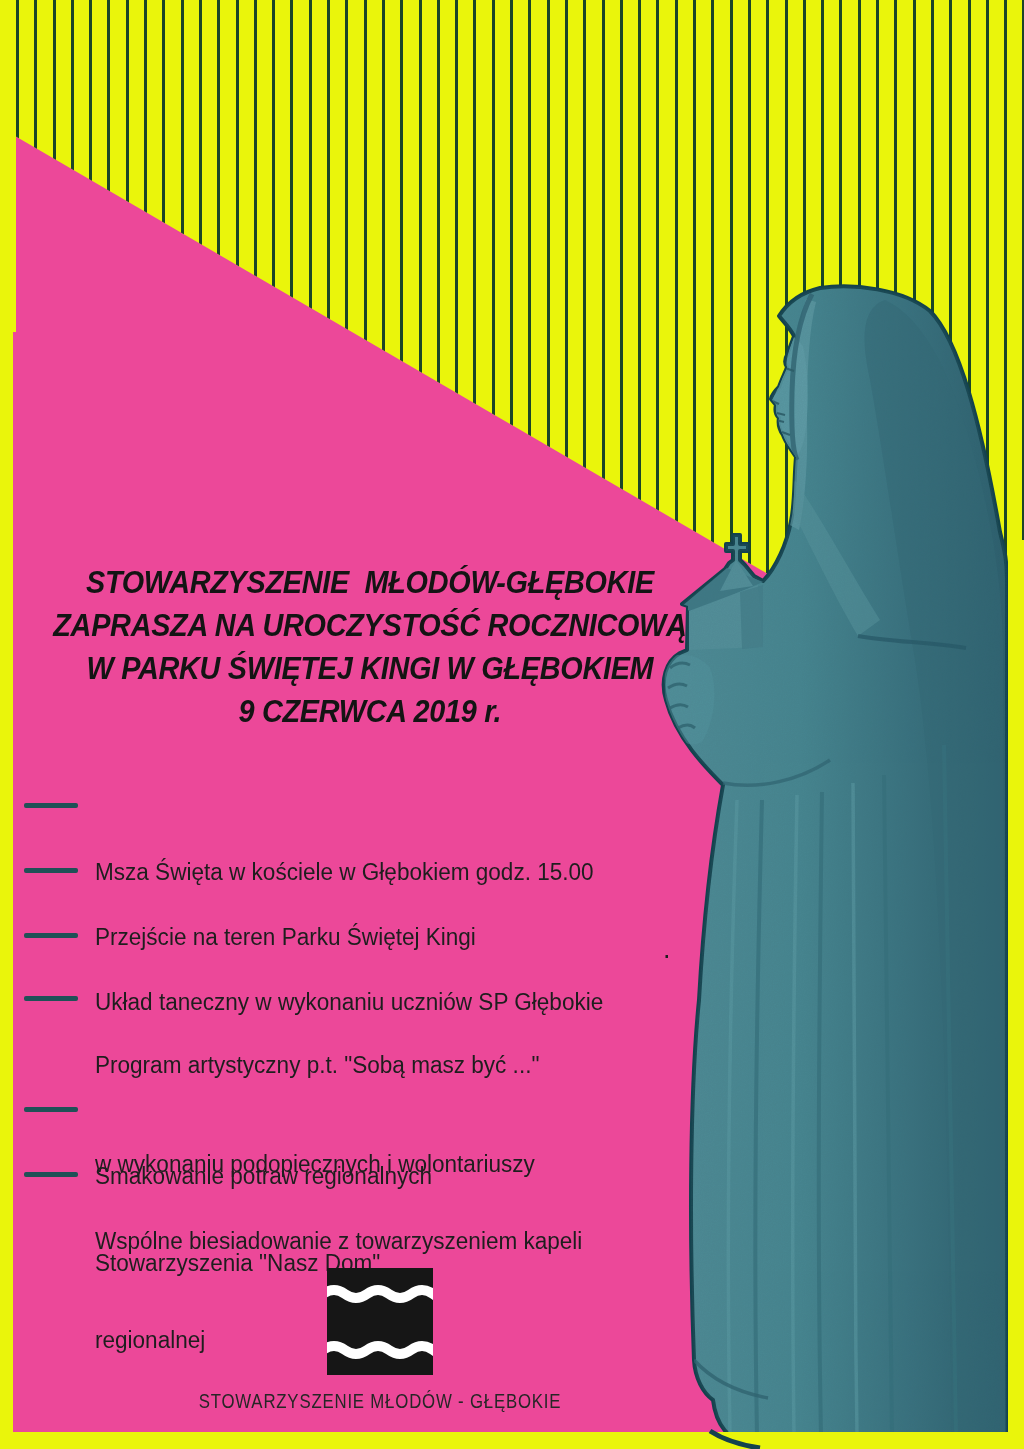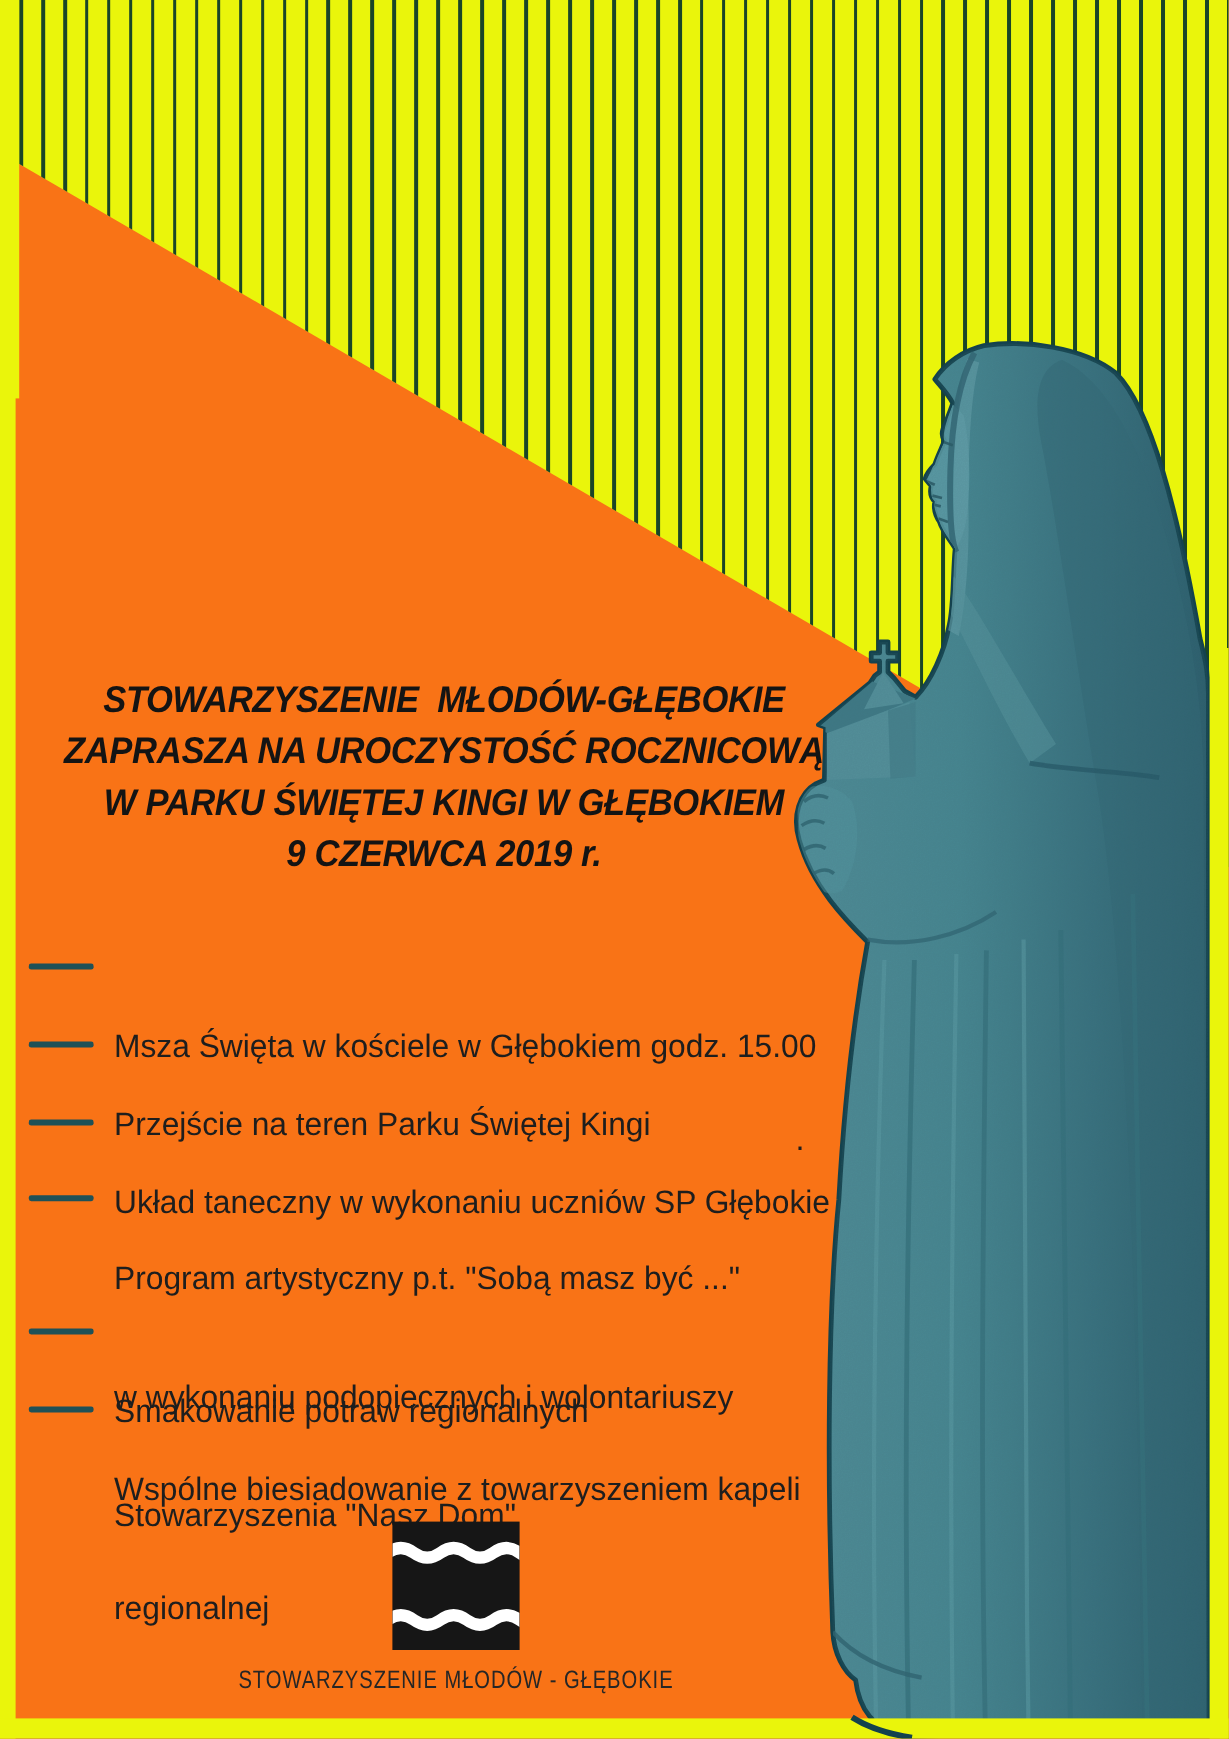--- a/index.html
+++ b/index.html
@@ -1,17 +1,17 @@
 <!DOCTYPE html>
 <html><head>
 <meta charset="utf-8">
 <style>
   html,body{margin:0;padding:0;background:#888;}
   .poster{
-    position:relative;width:1024px;height:1449px;background:#f97316;
+    position:relative;width:1024px;height:1449px;background:#ec4899;
     overflow:hidden;font-family:"Liberation Sans",sans-serif;margin:0 auto;
   }
   
   .stripes{
     position:absolute;inset:0;
     background-color:#EAF50B;
     background-image:repeating-linear-gradient(90deg,#1A4527 0 3px,transparent 3px 18.3px);
     background-position:16px 0;
     clip-path:polygon(0 0,1024px 0,1024px 723px,15px 136px,0 128px);
   }
@@ -25,21 +25,21 @@
   .hem-overlay{position:absolute;left:690px;top:1428px;width:100px;height:21px;}
 
   .title{
     position:absolute;top:561px;left:0;width:740px;text-align:center;
     font-weight:bold;font-style:italic;font-size:31px;line-height:43px;
     color:#141414;letter-spacing:-0.3px;
     transform:scaleX(.93);transform-origin:369px 0;
   }
   .title-line{white-space:pre;}
 
-  .program{position:absolute;inset:0;font-size:27px;color:#1E1E1E;}
+  .program{position:absolute;inset:0;font-size:23px;color:#1E1E1E;}
   .item{position:absolute;left:0;width:1024px;}
   .dash{
     position:absolute;left:24px;top:13px;width:54px;height:5px;
     background:#1F5157;border-radius:2px;display:block;
   }
   .item-lines{
     position:absolute;left:95px;top:0;line-height:33px;white-space:pre;
     transform:scaleX(.98);transform-origin:0 0;
   }
   .stray-dot{position:absolute;left:663px;top:934px;font-size:27px;color:#1E1E1E;}

